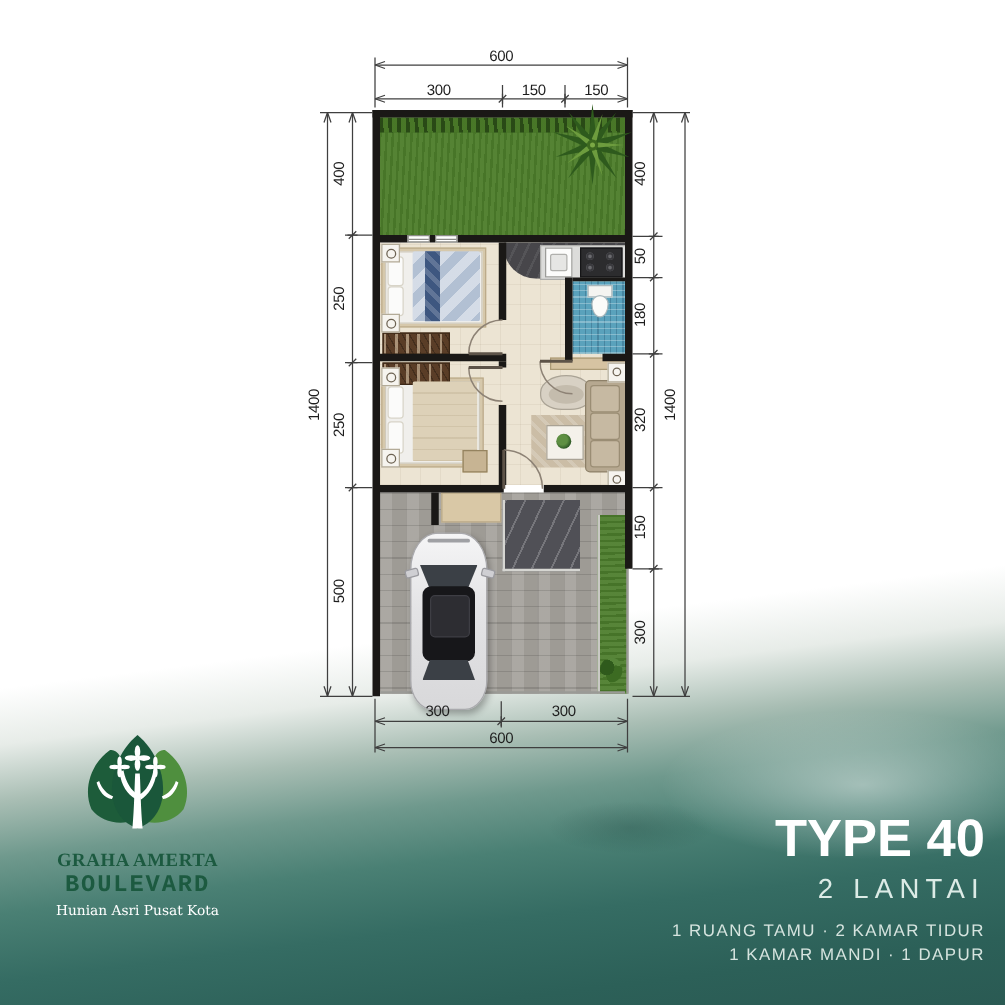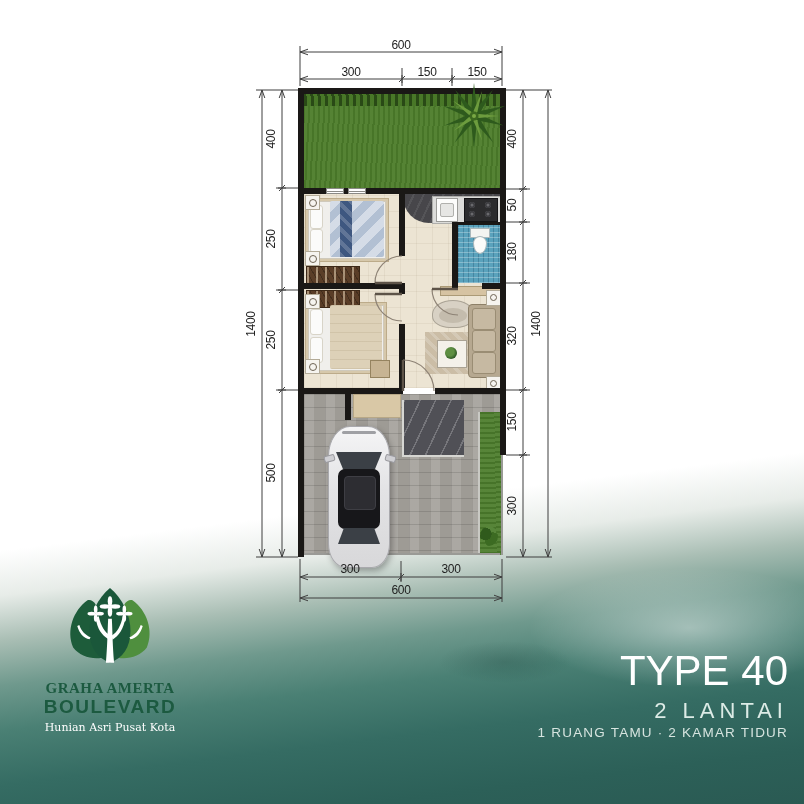--- a/index.html
+++ b/index.html
@@ -88,27 +88,27 @@
   
   .palm{left:140px;top:-6px;width:72px;height:68px;z-index:7;}
   
   .dimlabel{position:absolute;font-size:12px;color:#1e1e1e;white-space:nowrap;z-index:11;
     transform:translate(-50%,-50%);letter-spacing:-0.3px;}
   .dimlabel.v{transform:translate(-50%,-50%) rotate(-90deg);}
   .overlay{position:absolute;left:0;top:0;z-index:10;pointer-events:none;}
   
   .logo{position:absolute;left:30px;top:586px;width:160px;text-align:center;}
   .logo .name1{font-family:"Liberation Serif",serif;font-weight:bold;font-size:15px;color:#1c5a40;letter-spacing:.5px;margin-top:2px;}
-  .logo .name2{font-family:Liberation Sans, sans-serif;font-weight:bold;font-size:19px;color:#1c5a40;letter-spacing:1.5px;margin-top:-1px;}
+  .logo .name2{font-family:Liberation Mono, monospace;font-weight:bold;font-size:19px;color:#1c5a40;letter-spacing:1.5px;margin-top:-1px;}
   .logo .tagline{font-family:"DejaVu Serif",serif;font-size:11px;color:#ffffff;margin-top:3px;}
   
   .info{position:absolute;right:16px;top:650px;text-align:right;color:#fff;}
-  .info .type{font-size:42px;font-weight:normal;letter-spacing:0;line-height:1;color:#ffffff;}
+  .info .type{font-size:42px;font-weight:bold;letter-spacing:0;line-height:1;color:#ffffff;}
   .info .floors{font-size:22px;color:#dcebe6;letter-spacing:5px;margin-top:6px;}
-  .info .features{font-size:13.5px;color:#d6e4df;letter-spacing:1.2px;line-height:1.4;margin-top:0;}
+  .info .features{font-size:13.5px;color:#d6e4df;letter-spacing:1.2px;line-height:1.4;margin-top:12px;}
 </style>
 </head>
 <body>
 
 <div class="canvas">
 
   <div class="plan">
 
     <div class="floor-lawn"></div>
     <div class="hedge"></div>
@@ -356,16 +356,17 @@
     <div class="name1">GRAHA AMERTA</div>
     <div class="name2">BOULEVARD</div>
     <div class="tagline">Hunian Asri Pusat Kota</div>
   </div>
 
   <div class="info">
     <div class="type">TYPE 40</div>
     <div class="floors">2 LANTAI</div>
     <div class="features">
       <div>1 RUANG TAMU · 2 KAMAR TIDUR</div>
+      <div>1 KAMAR MANDI · 1 DAPUR</div>
     </div>
   </div>
 
 </div>
 
 </body></html>

